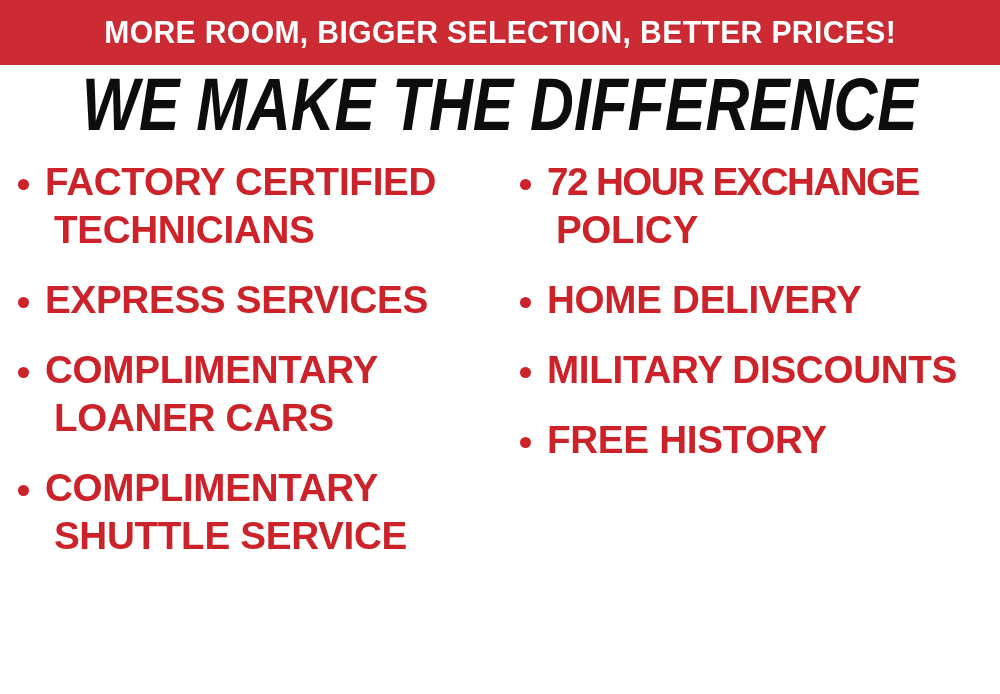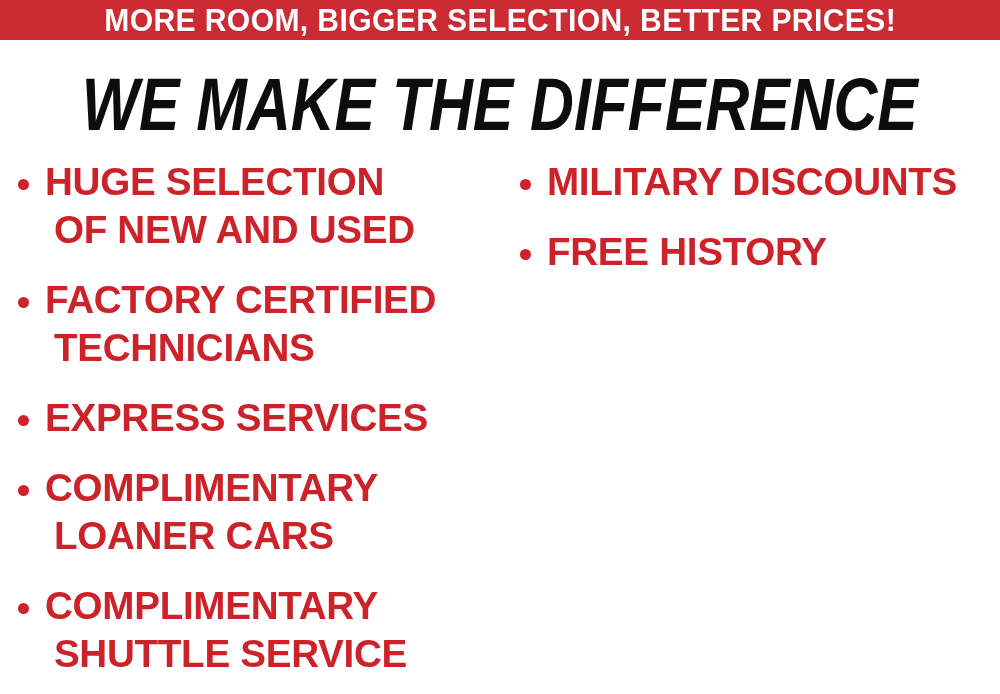--- a/index.html
+++ b/index.html
@@ -15,21 +15,21 @@
     overflow: hidden;
     font-family: "Liberation Sans", sans-serif;
   }
 
   
   .banner {
     position: absolute;
     left: 0;
     top: 0;
     width: 1000px;
-    height: 40px;
+    height: 65px;
     background: #cc2b33;
     display: flex;
     align-items: center;
     justify-content: center;
   }
   .banner-text {
     color: #ffffff;
     font-family: "Liberation Sans", sans-serif;
     font-weight: bold;
     font-size: 31px;
@@ -126,27 +126,20 @@
 
   <div class="headline-wrap">
     <div class="headline">WE MAKE THE DIFFERENCE</div>
   </div>
 
   <div class="columns">
     <div class="col col-left" id="col-left">
         <div class="bullet-item">
           <span class="bullet-dot"></span>
           <div class="bullet-lines">
-            <div class="bullet-line">HUGE SELECTION</div>
-            <div class="bullet-line line-2">OF NEW AND USED</div>
-          </div>
-        </div>
-        <div class="bullet-item">
-          <span class="bullet-dot"></span>
-          <div class="bullet-lines">
             <div class="bullet-line">FACTORY CERTIFIED</div>
             <div class="bullet-line line-2">TECHNICIANS</div>
           </div>
         </div>
         <div class="bullet-item">
           <span class="bullet-dot"></span>
           <div class="bullet-lines">
             <div class="bullet-line">EXPRESS SERVICES</div>
           </div>
         </div>
@@ -162,20 +155,33 @@
           <div class="bullet-lines">
             <div class="bullet-line">COMPLIMENTARY</div>
             <div class="bullet-line line-2">SHUTTLE SERVICE</div>
           </div>
         </div>
       </div>
     <div class="col col-right" id="col-right">
         <div class="bullet-item">
           <span class="bullet-dot"></span>
           <div class="bullet-lines">
+            <div class="bullet-line tight">72 HOUR EXCHANGE</div>
+            <div class="bullet-line line-2">POLICY</div>
+          </div>
+        </div>
+        <div class="bullet-item">
+          <span class="bullet-dot"></span>
+          <div class="bullet-lines">
+            <div class="bullet-line">HOME DELIVERY</div>
+          </div>
+        </div>
+        <div class="bullet-item">
+          <span class="bullet-dot"></span>
+          <div class="bullet-lines">
             <div class="bullet-line">MILITARY DISCOUNTS</div>
           </div>
         </div>
         <div class="bullet-item">
           <span class="bullet-dot"></span>
           <div class="bullet-lines">
             <div class="bullet-line">FREE HISTORY</div>
           </div>
         </div>
       </div>

